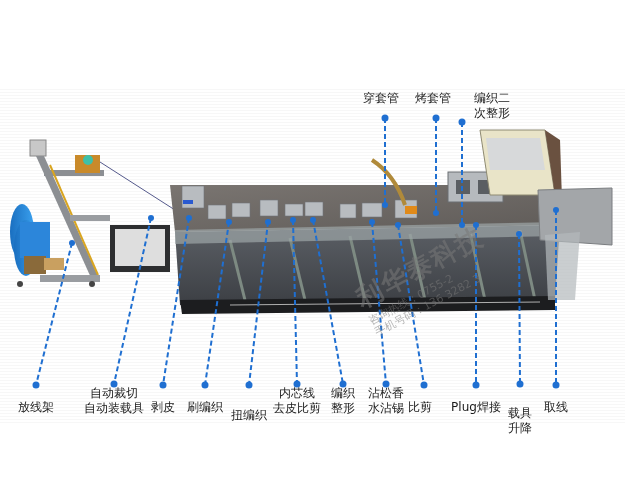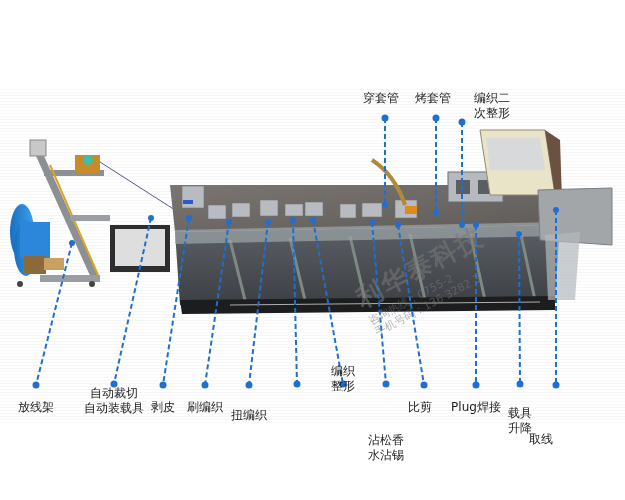--- a/index.html
+++ b/index.html
@@ -180,34 +180,38 @@
   </div>
   <div class="lbl" style="left:163px;top:400px;">
     <span>剥皮</span>
   </div>
   <div class="lbl" style="left:205px;top:400px;">
     <span>刷编织</span>
   </div>
   <div class="lbl" style="left:249px;top:408px;">
     <span>扭编织</span>
   </div>
-  <div class="lbl" style="left:343px;top:364px;">
+  <div class="lbl" style="left:297px;top:386px;">
+    <span>内芯线</span>
+    <span>去皮比剪</span>
+  </div>
+  <div class="lbl" style="left:343px;top:386px;">
     <span>编织</span>
     <span>整形</span>
   </div>
-  <div class="lbl" style="left:386px;top:386px;margin-top:47px;">
+  <div class="lbl" style="left:386px;top:386px;">
     <span>沾松香</span>
     <span>水沾锡</span>
   </div>
   <div class="lbl" style="left:420px;top:400px;">
     <span>比剪</span>
   </div>
   <div class="lbl" style="left:476px;top:400px;">
     <span>Plug焊接</span>
   </div>
   <div class="lbl" style="left:520px;top:406px;">
     <span>载具</span>
     <span>升降</span>
   </div>
-  <div class="lbl" style="left:541px;top:400px;margin-top:32px;">
+  <div class="lbl" style="left:556px;top:400px;">
     <span>取线</span>
   </div>
 </div>
 
 </body></html>

